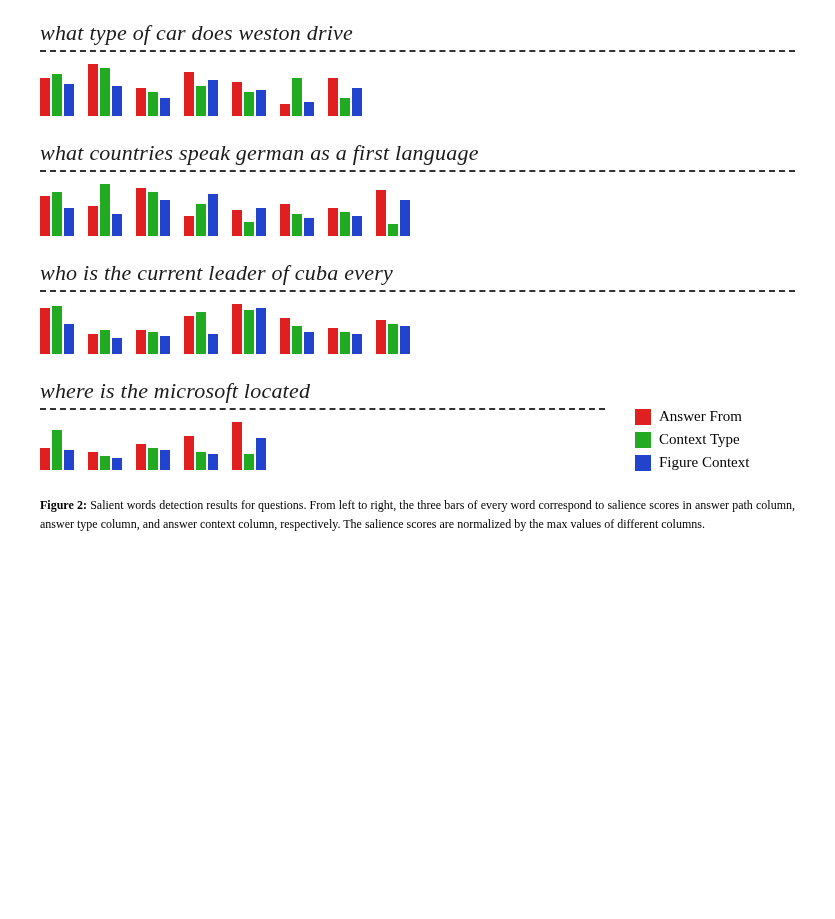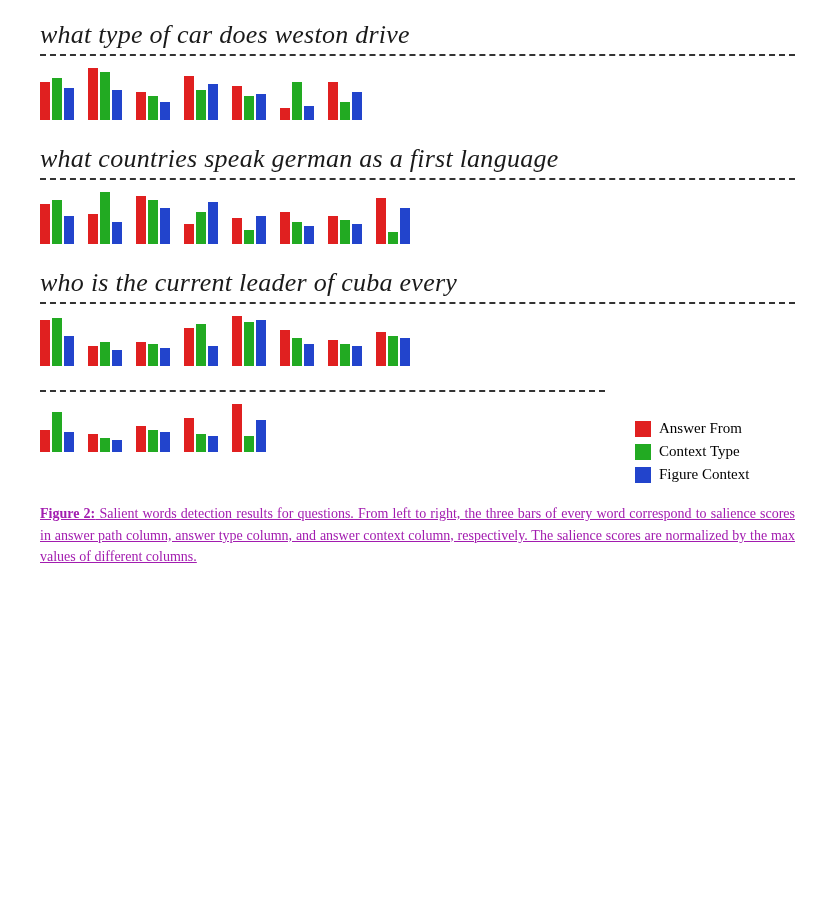--- a/index.html
+++ b/index.html
@@ -15,21 +15,21 @@
     .figure-container {
       width: 100%;
     }
 
     
     .query-row {
       margin-bottom: 18px;
     }
 
     .query-title {
-      font-size: 26px;
+      font-size: 22px;
       font-style: italic;
       color: #1a1a1a;
       margin-bottom: 4px;
       letter-spacing: 0.01em;
     }
 
     .dashed-line {
       border-top: 2px dashed #333;
       margin-bottom: 8px;
     }
@@ -86,25 +86,24 @@
 
     .legend-color-box {
       width: 16px;
       height: 16px;
       flex-shrink: 0;
     }
 
     
     .caption {
       margin-top: 20px;
-      font-size: 14px;
+      font-size: 12px;
       line-height: 1.55;
-      color: #a21caf;
+      color: #000000;
       text-align: justify;
-      text-decoration: underline;
     }
 
     .caption-bold {
       font-weight: bold;
     }
   </style>
 </head>
 <body>
 
 <div class="figure-container">
@@ -240,20 +239,21 @@
         <div class="word-bars">
           <div class="bar bar-red" style="height: 34px;"></div>
           <div class="bar bar-green" style="height: 30px;"></div>
           <div class="bar bar-blue" style="height: 28px;"></div>
         </div>
       </div>
   </div>
 
   <div class="query-row-with-legend">
     <div class="query-content">
+      <div class="query-title">where  is  the microsoft located</div>
       <div class="dashed-line"></div>
       <div class="bars-row" id="bars-row-3">
           <div class="word-bars">
             <div class="bar bar-red" style="height: 22px;"></div>
             <div class="bar bar-green" style="height: 40px;"></div>
             <div class="bar bar-blue" style="height: 20px;"></div>
           </div>
           <div class="word-bars">
             <div class="bar bar-red" style="height: 18px;"></div>
             <div class="bar bar-green" style="height: 14px;"></div>

